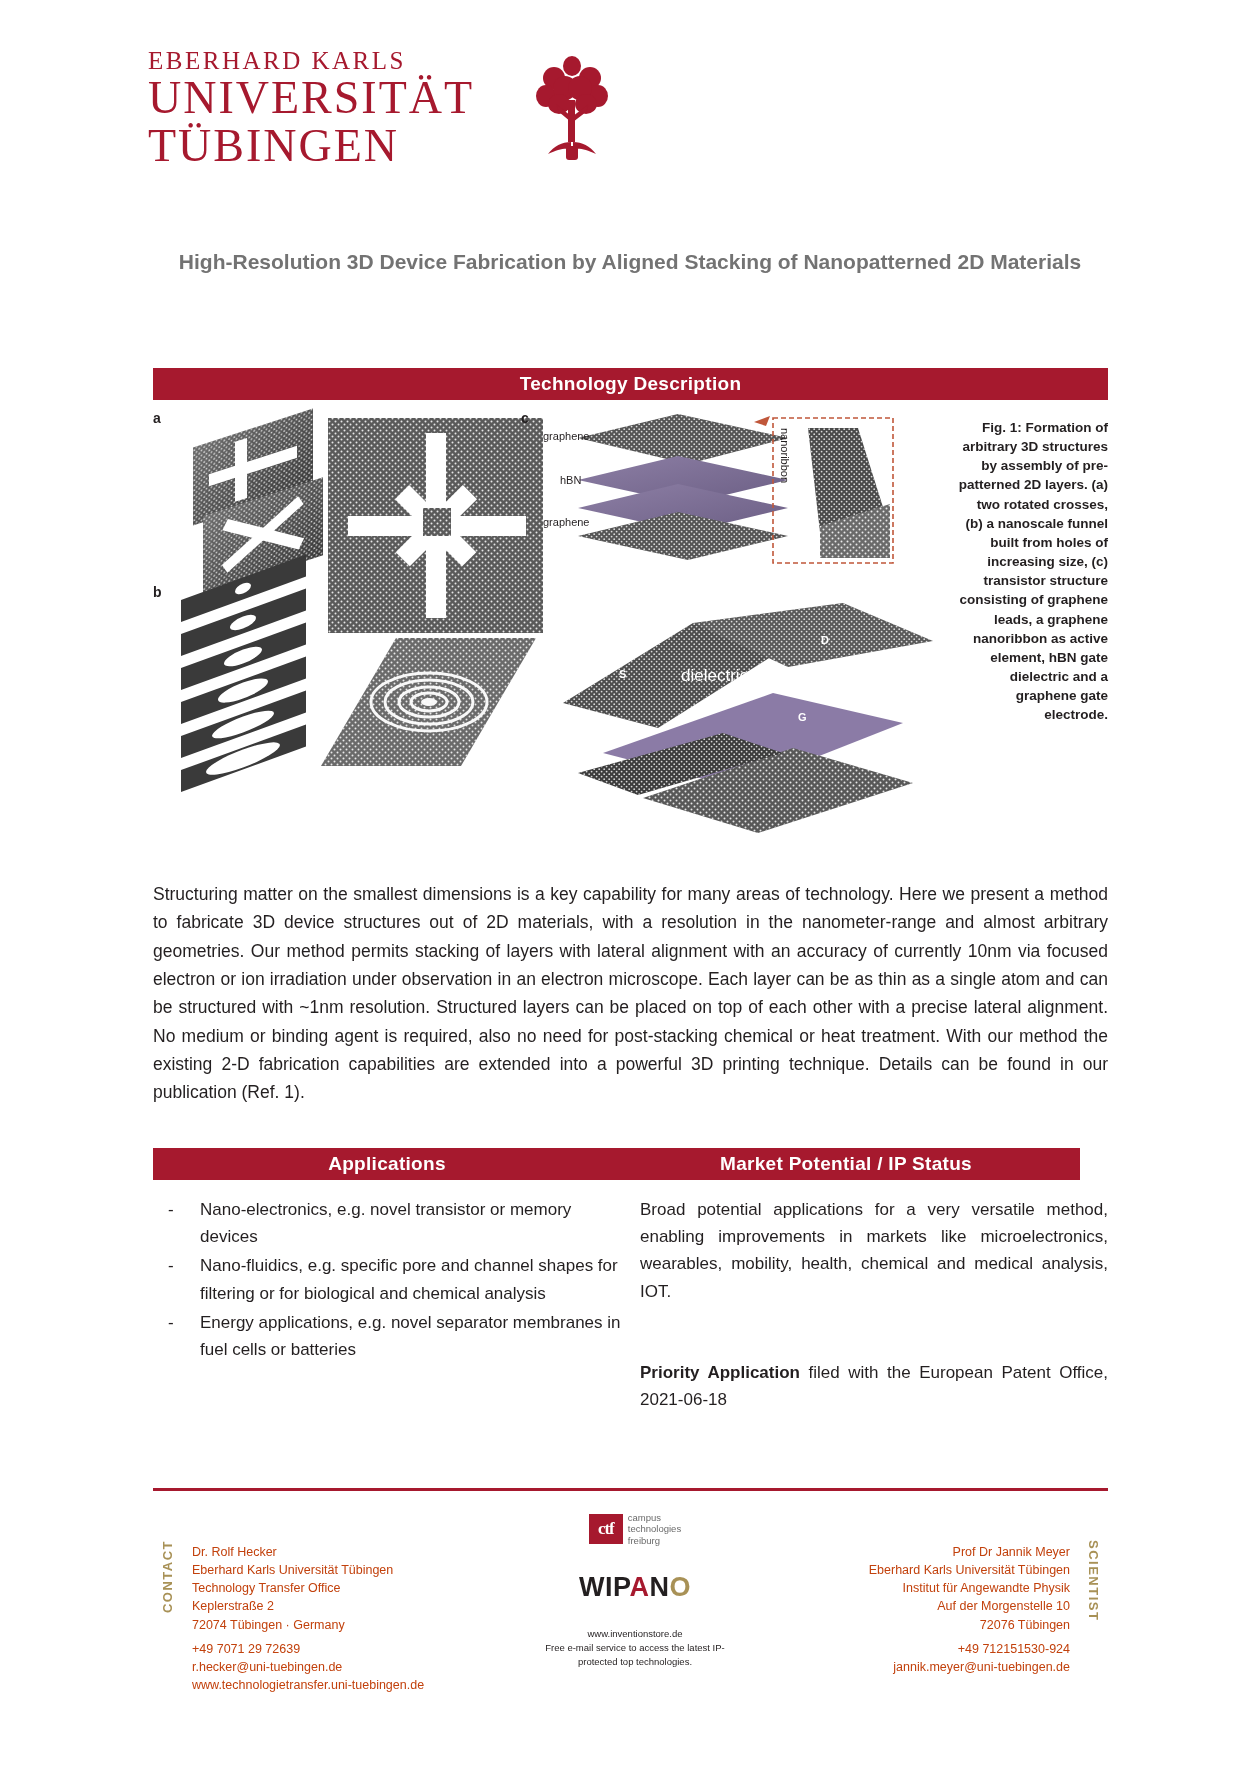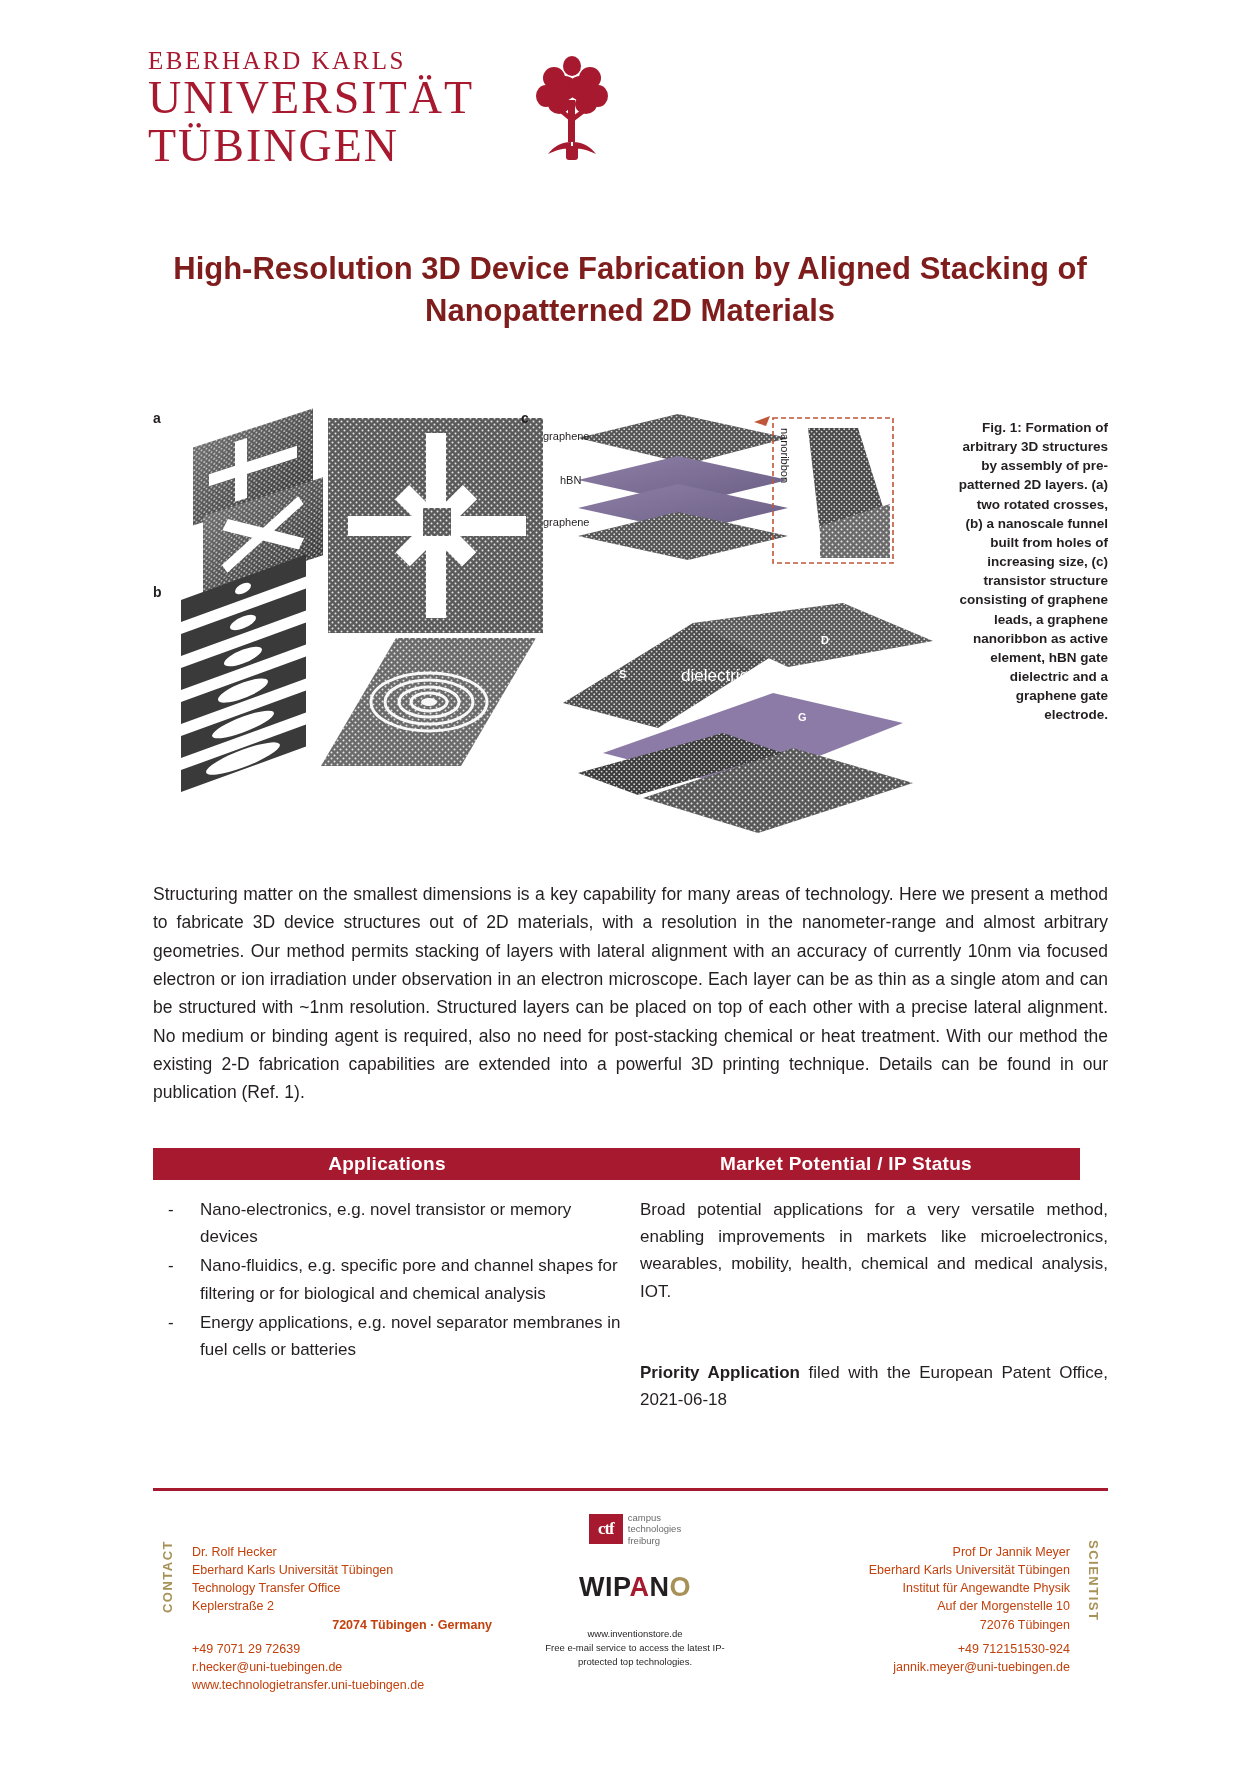--- a/index.html
+++ b/index.html
@@ -60,22 +60,22 @@
     margin-top: 6px;
   }
 
   
   .doc-title {
     position: absolute;
     top: 248px;
     left: 150px;
     width: 960px;
     text-align: center;
-    color: #7f1d1d;
-    font-size: 31px;
+    color: #737373;
+    font-size: 21px;
     font-weight: bold;
     line-height: 1.35;
   }
 
   
   .bar {
     background: #a6192e;
     color: #ffffff;
     font-weight: bold;
     font-size: 19px;
@@ -235,21 +235,21 @@
     left: 740px;
     width: 330px;
     text-align: right;
   }
   #scientist-block2 {
     top: 1640px;
     left: 740px;
     width: 330px;
     text-align: right;
   }
-  .bold-line { font-weight: bold; text-align: right; }
+  .bold-line { font-weight: normal; }
 
   .center-logos {
     position: absolute;
     top: 1512px;
     left: 540px;
     width: 190px;
     text-align: center;
   }
   .ctf-logo {
     display: flex;
@@ -323,20 +323,21 @@
           <path d="M39 88 C30 88 22 92 16 100 C26 95 32 94 39 95 Z"></path>
           <path d="M41 88 C50 88 58 92 64 100 C54 95 48 94 41 95 Z"></path>
           <rect x="34" y="92" width="12" height="14" rx="3"></rect>
         </g>
       </svg>
     </div>
   </div>
 
   <div class="doc-title">High-Resolution 3D Device Fabrication by Aligned Stacking of Nanopatterned 2D Materials</div>
 
+  <div id="tech-bar" class="bar">Technology Description</div>
 
   <div class="figure-area">
 
     <svg class="fig-svg" width="800" height="455" viewBox="0 0 800 455">
       <defs>
         <pattern id="lattice" width="6" height="6" patternUnits="userSpaceOnUse">
           <circle cx="1.5" cy="1.5" r="1" fill="#ffffff" opacity="0.85"></circle>
           <circle cx="4.5" cy="4.5" r="1" fill="#ffffff" opacity="0.85"></circle>
         </pattern>
         <pattern id="lattice2" width="5" height="5" patternUnits="userSpaceOnUse">

